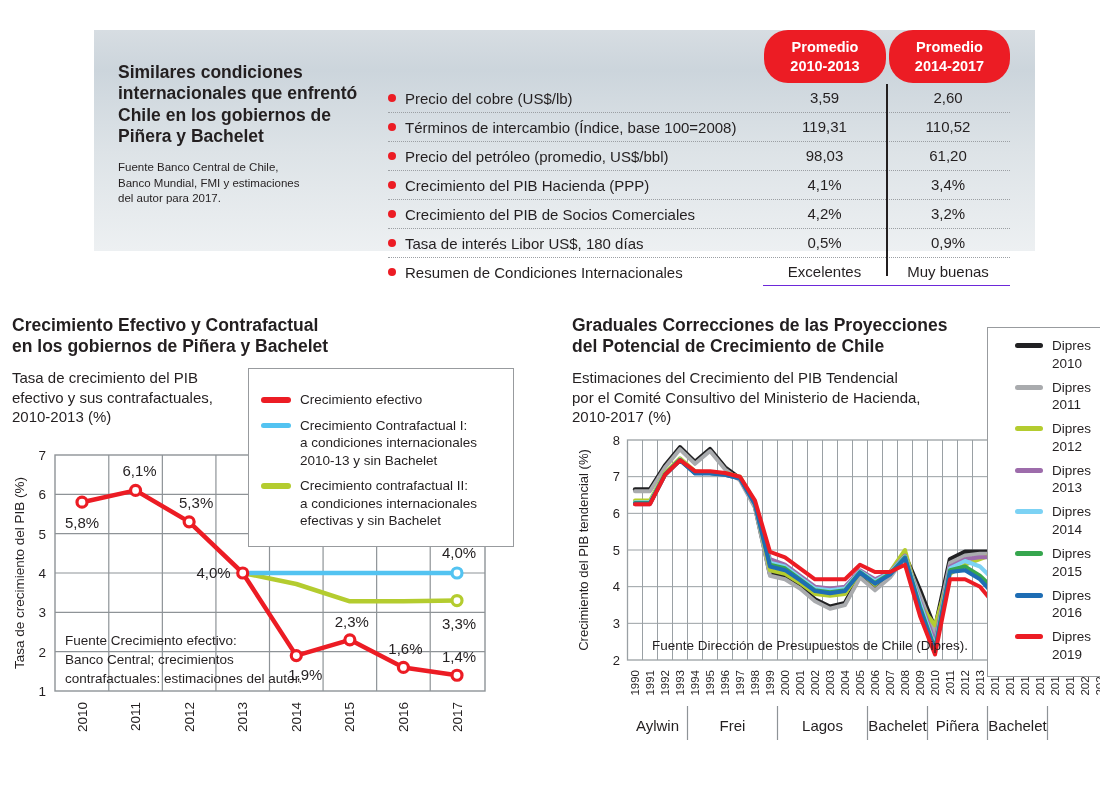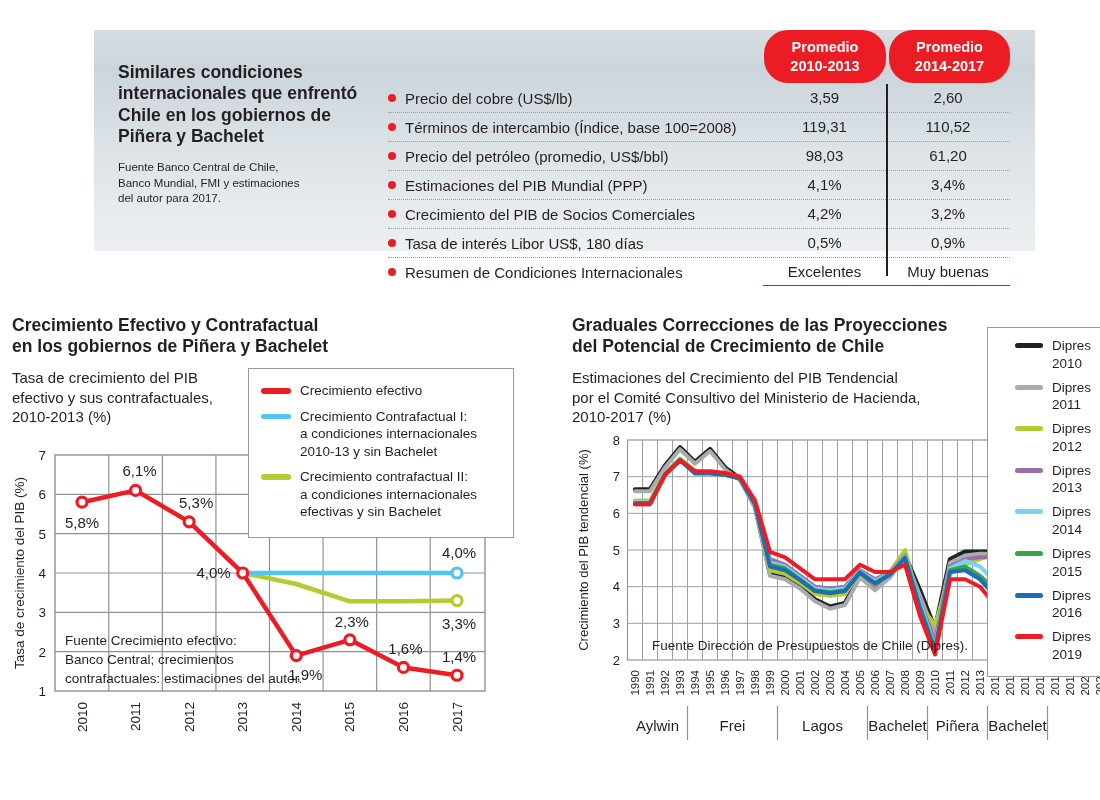--- a/index.html
+++ b/index.html
@@ -34,21 +34,21 @@
   
   .chart{position:absolute;}
   #chart-left{left:10px;top:310px;width:515px;height:485px;}
   #chart-right{left:530px;top:310px;width:570px;height:490px;margin-left:40px;}
   .chart-title{position:absolute;left:2px;top:5px;font-size:17.5px;font-weight:bold;line-height:1.2;}
   .chart-subtitle{position:absolute;left:2px;top:58px;font-size:15px;line-height:1.3;}
   .chart svg{position:absolute;left:0;top:0;}
   .chart svg text{font-family:"Liberation Sans",sans-serif;}
 
   .legend{position:absolute;background:#fff;border:1.5px solid #989b9e;box-sizing:border-box;}
-  #legend-left{left:238px;top:58px;width:266px;padding:13px 10px 8px 12px;}
+  #legend-left{left:238px;top:58px;width:266px;padding:22px 10px 8px 12px;}
   #legend-right{left:417px;top:17px;width:144px;padding:9px 8px 6px 27px;}
   .lg-entry{display:flex;margin-bottom:8px;}
   #legend-right .lg-entry{margin-bottom:6.5px;}
   .lg-line{flex:none;width:30px;height:5.5px;border-radius:3px;margin-top:6px;margin-right:9px;}
   #legend-right .lg-line{width:28px;height:5px;}
   .lg-text{font-size:13.5px;line-height:1.3;}
 
   .chart-source{position:absolute;font-size:13.5px;line-height:1.4;}
   #source-left{left:55px;top:322px;width:268px;}
   #source-right{left:82px;top:327px;width:370px;}
@@ -87,21 +87,21 @@
       <span class="tv2">110,52</span>
     </div>
   <div class="trow dot">
       <span class="bullet"></span>
       <span class="tlabel">Precio del petróleo (promedio, US$/bbl)</span>
       <span class="tv1">98,03</span>
       <span class="tv2">61,20</span>
     </div>
   <div class="trow dot">
       <span class="bullet"></span>
-      <span class="tlabel">Estimaciones del PIB Mundial (PPP)</span>
+      <span class="tlabel">Crecimiento del PIB Hacienda (PPP)</span>
       <span class="tv1">4,1%</span>
       <span class="tv2">3,4%</span>
     </div>
   <div class="trow dot">
       <span class="bullet"></span>
       <span class="tlabel">Crecimiento del PIB de Socios Comerciales</span>
       <span class="tv1">4,2%</span>
       <span class="tv2">3,2%</span>
     </div>
   <div class="trow dot">

